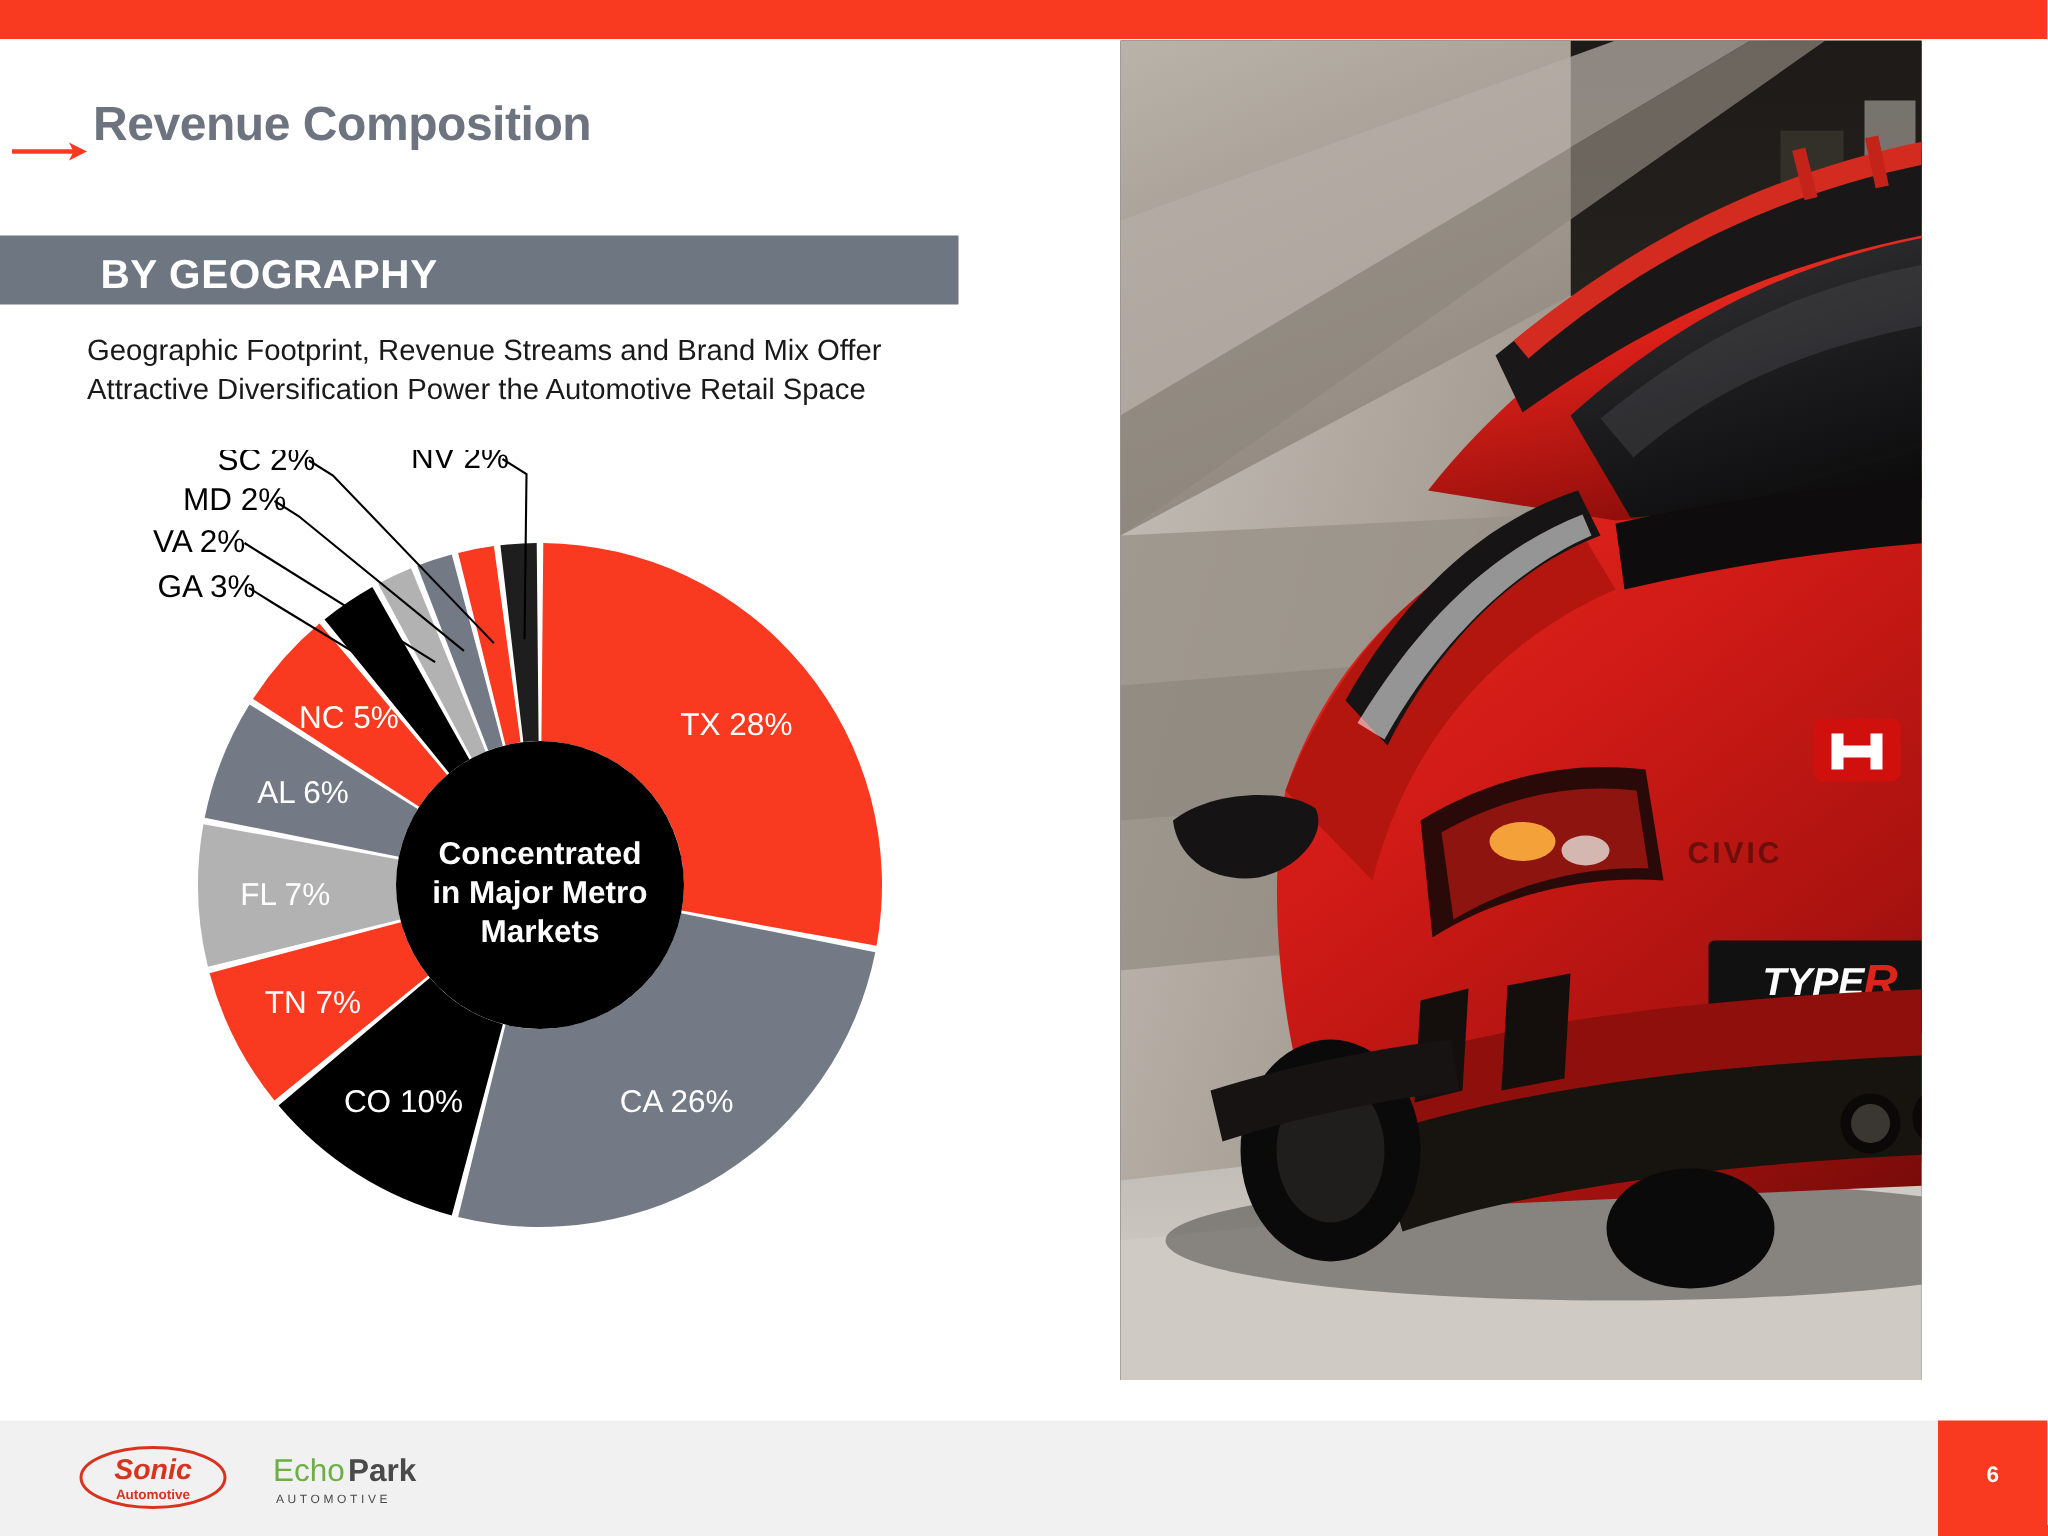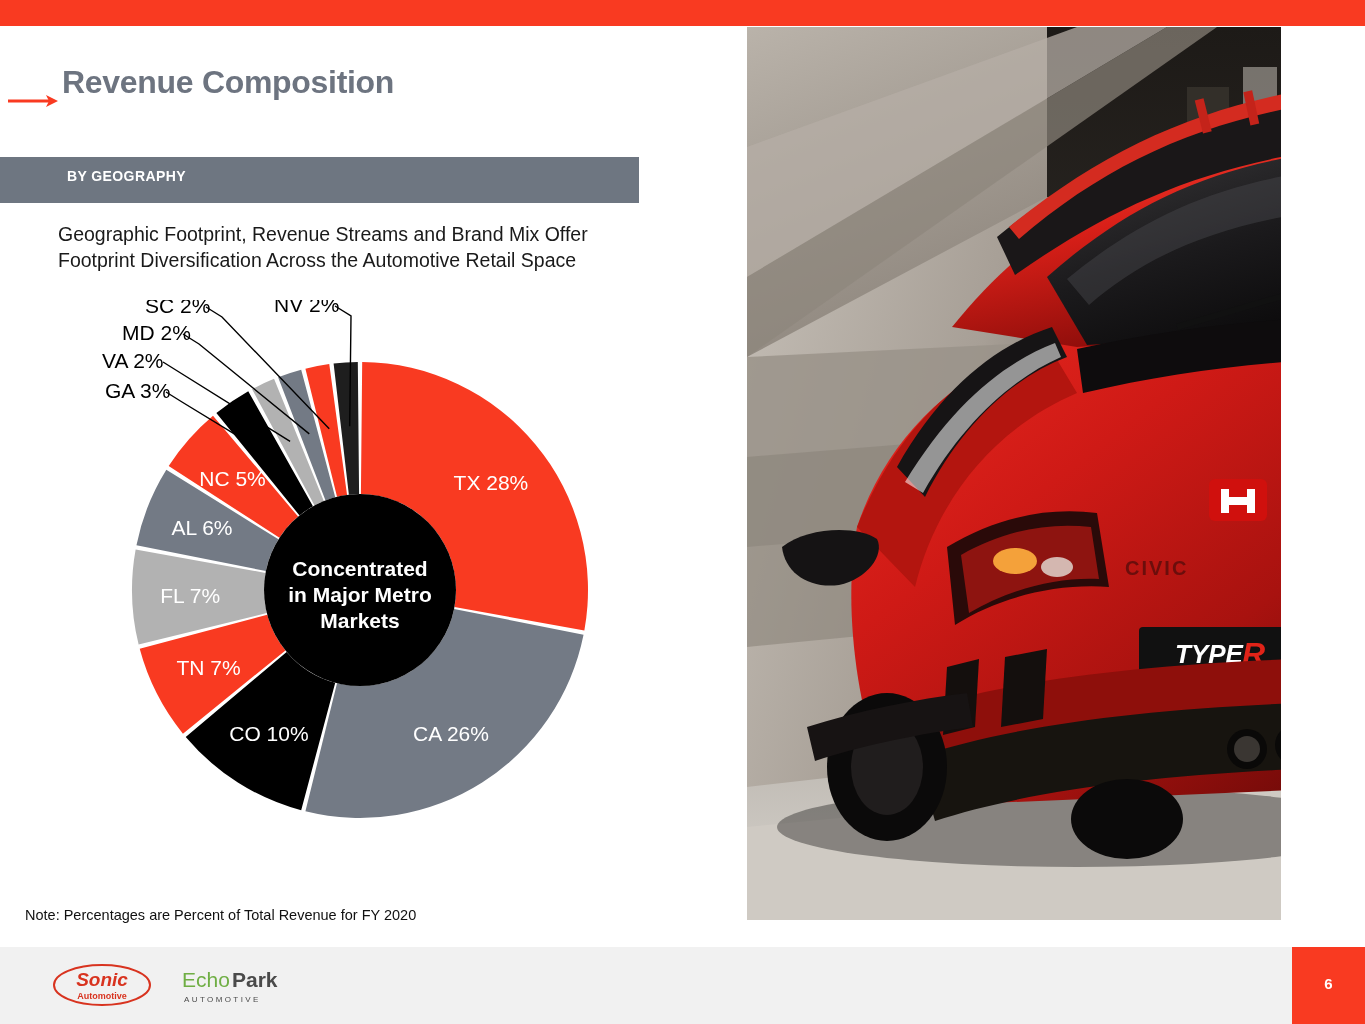--- a/index.html
+++ b/index.html
@@ -24,21 +24,21 @@
     letter-spacing:-0.3px;white-space:nowrap;
   }
 
   
   .geo-band{
     position:absolute;left:0;top:157px;width:639px;height:46px;
     background:#6E7681;
   }
   .geo-band-label{
     position:absolute;left:67px;top:11px;
-    color:#ffffff;font-size:14px;font-weight:bold;letter-spacing:0.4px;
+    color:#ffffff;font-size:27px;font-weight:bold;letter-spacing:0.4px;
   }
 
   
   .subtitle{
     position:absolute;left:58px;top:222px;width:600px;
     font-size:19.5px;color:#1a1a1a;line-height:1.33;
   }
 
   
   .chart-wrap{position:absolute;left:100px;top:300px;width:560px;height:560px;}
@@ -86,21 +86,21 @@
       <line x1="0" y1="11" x2="42" y2="11" stroke="#F93A21" stroke-width="3"></line>
       <polygon points="50,11 38,5 41,11 38,17" fill="#F93A21"></polygon>
     </svg>
     <div class="title-text">Revenue Composition</div>
   </div>
 
   <div class="geo-band">
     <div class="geo-band-label">BY GEOGRAPHY</div>
   </div>
 
-  <div class="subtitle">Geographic Footprint, Revenue Streams and Brand Mix Offer Footprint Diversification Across the Automotive Retail Space</div>
+  <div class="subtitle">Geographic Footprint, Revenue Streams and Brand Mix Offer Attractive Diversification Power the Automotive Retail Space</div>
 
   <div class="chart-wrap">
     <svg class="chart-svg" width="560" height="560" viewBox="0 0 560 560">
       <g id="slice-layer">
           <path d="M 262.1886092694272 62.010504651056834 A 228 228 0 0 1 484.3612790633543 330.571128368036 L 354.4679069740439 307.0825803654888 A 96 96 0 0 0 260.9215196923904 194.0044230109713 Z" fill="#F93A21"></path>
           <path d="M 483.54107009931477 334.8708143324059 A 228 228 0 0 1 205.42116821155633 511.3710711014625 L 237.0194392469711 383.20887204272105 A 96 96 0 0 0 354.1225558312904 308.8929744557499 Z" fill="#737A85"></path>
           <path d="M 201.1814680422417 510.2825011169389 A 228 228 0 0 1 85.72614667238929 437.01232617146917 L 186.62153544100602 351.89992680903964 A 96 96 0 0 0 235.23430233357544 382.7505267860795 Z" fill="#000000"></path>
           <path d="M 82.93600256735073 433.63962132075807 A 228 228 0 0 1 39.7174988830611 348.81853195775807 L 167.24947321392045 314.76569766642444 A 96 96 0 0 0 185.44673792309504 350.4798405561087 Z" fill="#F93A21"></path>
           <path d="M 38.628928898537424 344.57883178844344 A 228 228 0 0 1 35.63872093664568 249.4288716319641 L 165.53209302595607 272.9174196345112 A 96 96 0 0 0 166.79112795727892 312.98056075302884 Z" fill="#B2B2B2"></path>
           <path d="M 36.45892990068526 245.129185667594 A 228 228 0 0 1 66.32938686547698 169.68502334248691 L 178.45447868020085 239.34106245999448 A 96 96 0 0 0 165.8774441687096 271.1070255442501 Z" fill="#737A85"></path>
@@ -134,21 +134,20 @@
       <g id="outside-label-layer">
           <text x="5" y="98" text-anchor="start" fill="#000000" font-family="Liberation Sans, sans-serif" font-size="21">GA 3%</text>
           <text x="2" y="68" text-anchor="start" fill="#000000" font-family="Liberation Sans, sans-serif" font-size="21">VA 2%</text>
           <text x="22" y="40" text-anchor="start" fill="#000000" font-family="Liberation Sans, sans-serif" font-size="21">MD 2%</text>
           <text x="45" y="13" text-anchor="start" fill="#000000" font-family="Liberation Sans, sans-serif" font-size="21">SC 2%</text>
           <text x="174" y="12" text-anchor="start" fill="#000000" font-family="Liberation Sans, sans-serif" font-size="21">NV 2%</text>
         </g>
     </svg>
   </div>
 
-  <div class="note">Note: Percentages are Percent of Total Revenue for FY 2020</div>
 
   <div class="photo">
     <svg width="618" height="893" viewBox="0 0 618 893">
       <defs>
         <linearGradient id="wallG" x1="0" y1="0" x2="1" y2="0.4">
           <stop offset="0" stop-color="#c9c3bb"></stop>
             <stop offset="0.45" stop-color="#a79f96"></stop>
           <stop offset="0.75" stop-color="#6a6258"></stop>
             <stop offset="1" stop-color="#38322c"></stop>
         </linearGradient>

